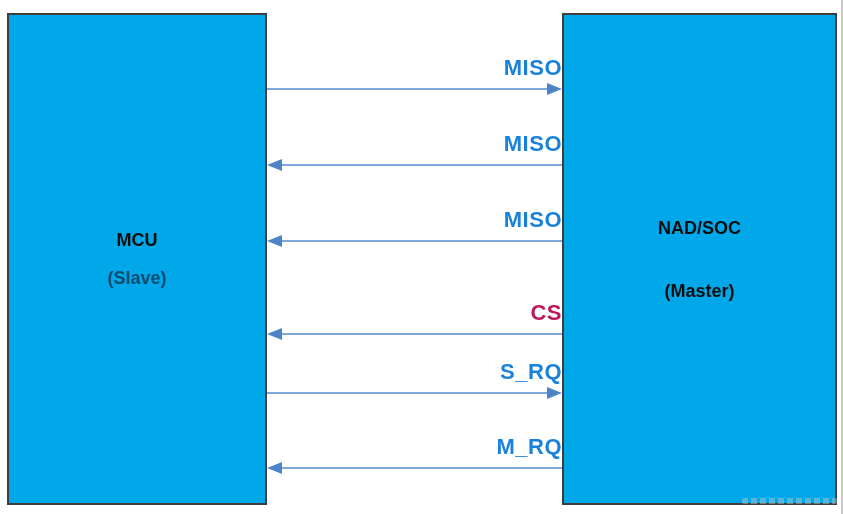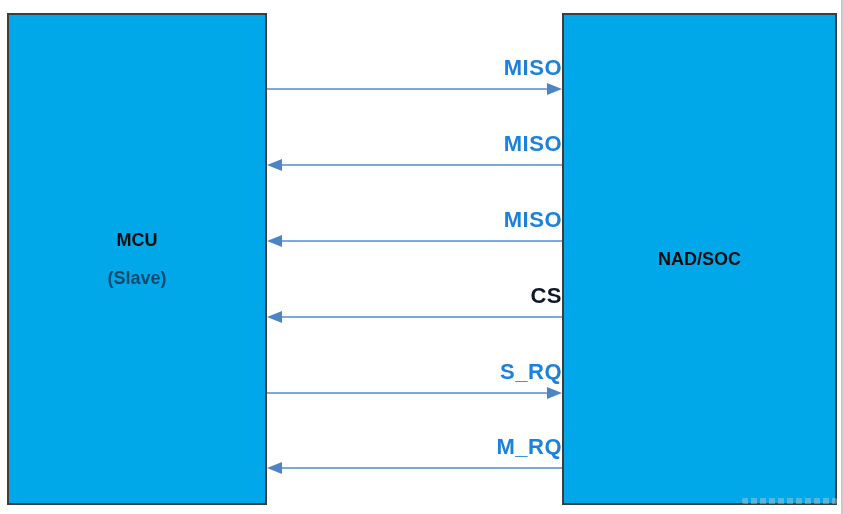--- a/index.html
+++ b/index.html
@@ -92,20 +92,21 @@
 
 <div class="canvas">
 
   <div class="node-box left" style="background: rgb(0, 168, 234); border-color: rgb(61, 61, 61);">
     <div class="node-title" style="color: rgb(13, 13, 13);">MCU</div>
     <div class="node-subtitle" style="color: #0c4a6e;">(Slave)</div>
   </div>
 
   <div class="node-box right" style="background: rgb(0, 168, 234); border-color: rgb(61, 61, 61);">
     <div class="node-title" style="color: rgb(13, 13, 13);">NAD/SOC</div>
+    <div class="node-subtitle" style="color: rgb(13, 13, 13);">(Master)</div>
   </div>
 
   <div class="signals">
       <div class="signal-row" style="top: 54px;">
         <div class="signal-label" style="color: rgb(27, 130, 220);">MISO</div>
         <div class="arrow right">
           <span class="shaft" style="background: rgb(127, 168, 220);"></span>
           <span class="head" style="border-left-color: rgb(77, 132, 199); border-right-color: rgb(77, 132, 199);"></span>
         </div>
       </div>
@@ -117,21 +118,21 @@
         </div>
       </div>
       <div class="signal-row" style="top: 206px;">
         <div class="signal-label" style="color: rgb(27, 130, 220);">MISO</div>
         <div class="arrow left">
           <span class="head" style="border-left-color: rgb(77, 132, 199); border-right-color: rgb(77, 132, 199);"></span>
           <span class="shaft" style="background: rgb(127, 168, 220);"></span>
         </div>
       </div>
       <div class="signal-row" style="top: 282px;">
-        <div class="signal-label" style="color: #0f172a;">CS</div>
+        <div class="signal-label" style="color: #be185d; margin-top: 17px;">CS</div>
         <div class="arrow left">
           <span class="head" style="border-left-color: rgb(77, 132, 199); border-right-color: rgb(77, 132, 199);"></span>
           <span class="shaft" style="background: rgb(127, 168, 220);"></span>
         </div>
       </div>
       <div class="signal-row" style="top: 358px;">
         <div class="signal-label" style="color: rgb(27, 130, 220);">S_RQ</div>
         <div class="arrow right">
           <span class="shaft" style="background: rgb(127, 168, 220);"></span>
           <span class="head" style="border-left-color: rgb(77, 132, 199); border-right-color: rgb(77, 132, 199);"></span>

